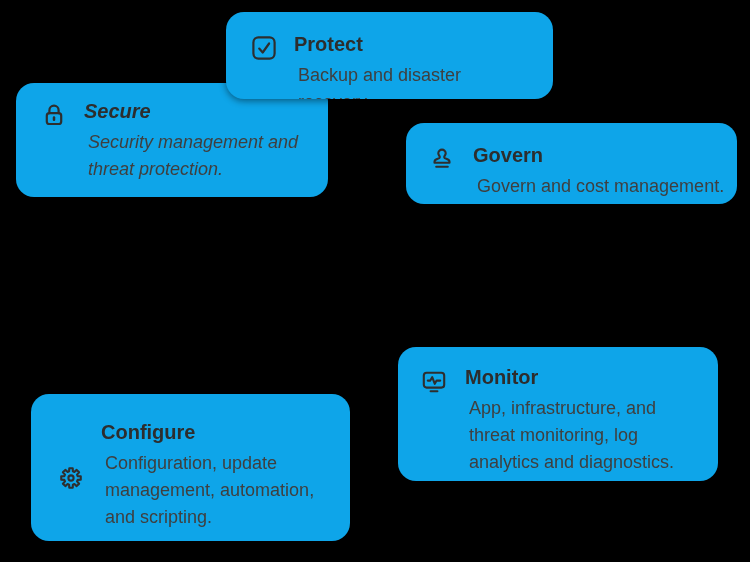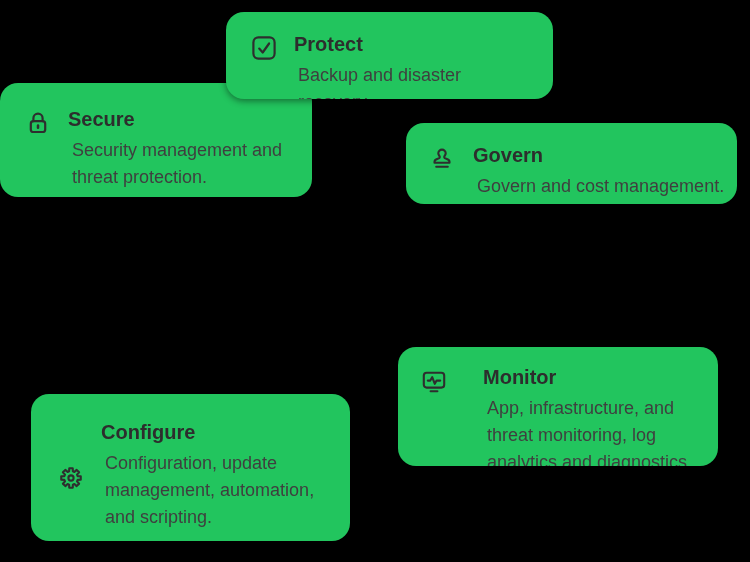--- a/index.html
+++ b/index.html
@@ -11,21 +11,21 @@
     position: relative;
     width: 750px;
     height: 562px;
     background: #000000;
     overflow: hidden;
     font-family: "Liberation Sans", sans-serif;
   }
   .card {
     position: absolute;
     box-sizing: border-box;
-    background: #22c55e;
+    background: #0ea5e9;
     border-radius: 18px;
     box-shadow: 0 2px 7px rgba(0,0,0,0.45);
     display: flex;
     align-items: flex-start;
     overflow: hidden;
   }
   .card .icon {
     flex: 0 0 28px;
     width: 28px;
     height: 28px;
@@ -42,23 +42,23 @@
   }
   .card .desc {
     margin: 4px;
     font-size: 18px;
     line-height: 27px;
     font-weight: 400;
     color: #3f3f3f;
     white-space: pre-line;
   }
   .card-protect   { left: 226px; top: 12px;  width: 327px; height: 87px;  padding: 19px 14px 0 24px; gap: 16px; z-index: 3; }
-  .card-secure    { left: 0;  top: 83px;  width: 312px; height: 114px; padding: 23px 12px 0 24px; gap: 16px; z-index: 2; }
+  .card-secure    { left: 16px;  top: 83px;  width: 312px; height: 114px; padding: 15px 12px 0 24px; gap: 16px; z-index: 2; font-style: italic; }
   .card-govern    { left: 406px; top: 123px; width: 331px; height: 81px;  padding: 19px 8px 0 22px; gap: 17px; z-index: 1; }
-  .card-monitor   { left: 398px; top: 347px; width: 320px; height: 119px; padding: 17px 12px 0 22px; gap: 35px; z-index: 1; }
+  .card-monitor   { left: 398px; top: 347px; width: 320px; height: 134px; padding: 17px 12px 0 22px; gap: 17px; z-index: 1; }
   .card-configure { left: 31px;  top: 394px; width: 319px; height: 147px; padding: 18px 12px 0 26px; gap: 16px; z-index: 1; align-items: center; }
 </style>
 </head>
 <body>
 
 <div class="canvas">
 
   <section class="card card-protect">
     <span class="icon">
       <svg width="28" height="28" viewBox="0 0 28 28" fill="none" stroke="#2e2e2e" stroke-width="2.2" stroke-linecap="round" stroke-linejoin="round">

